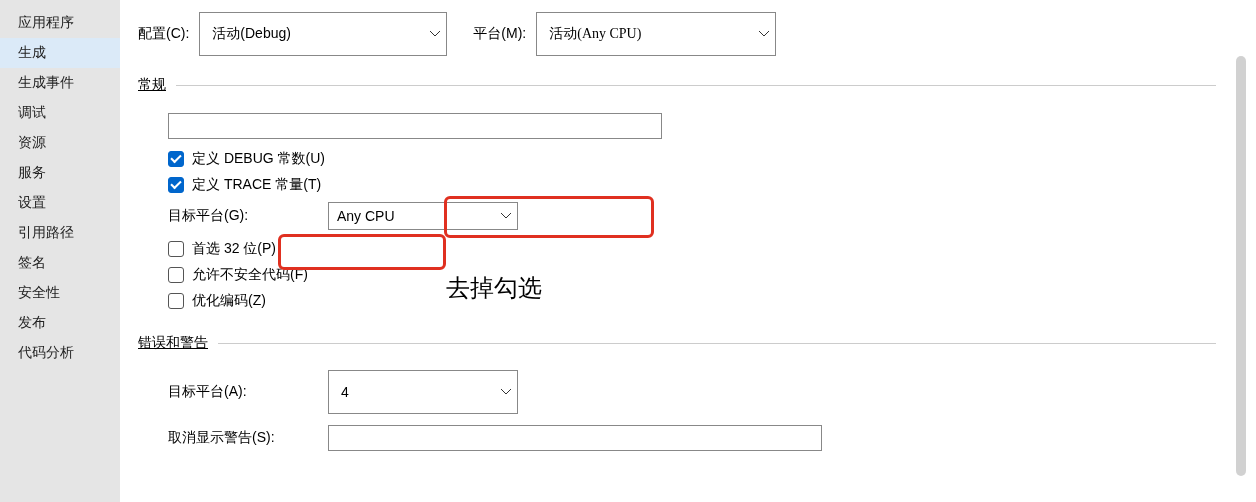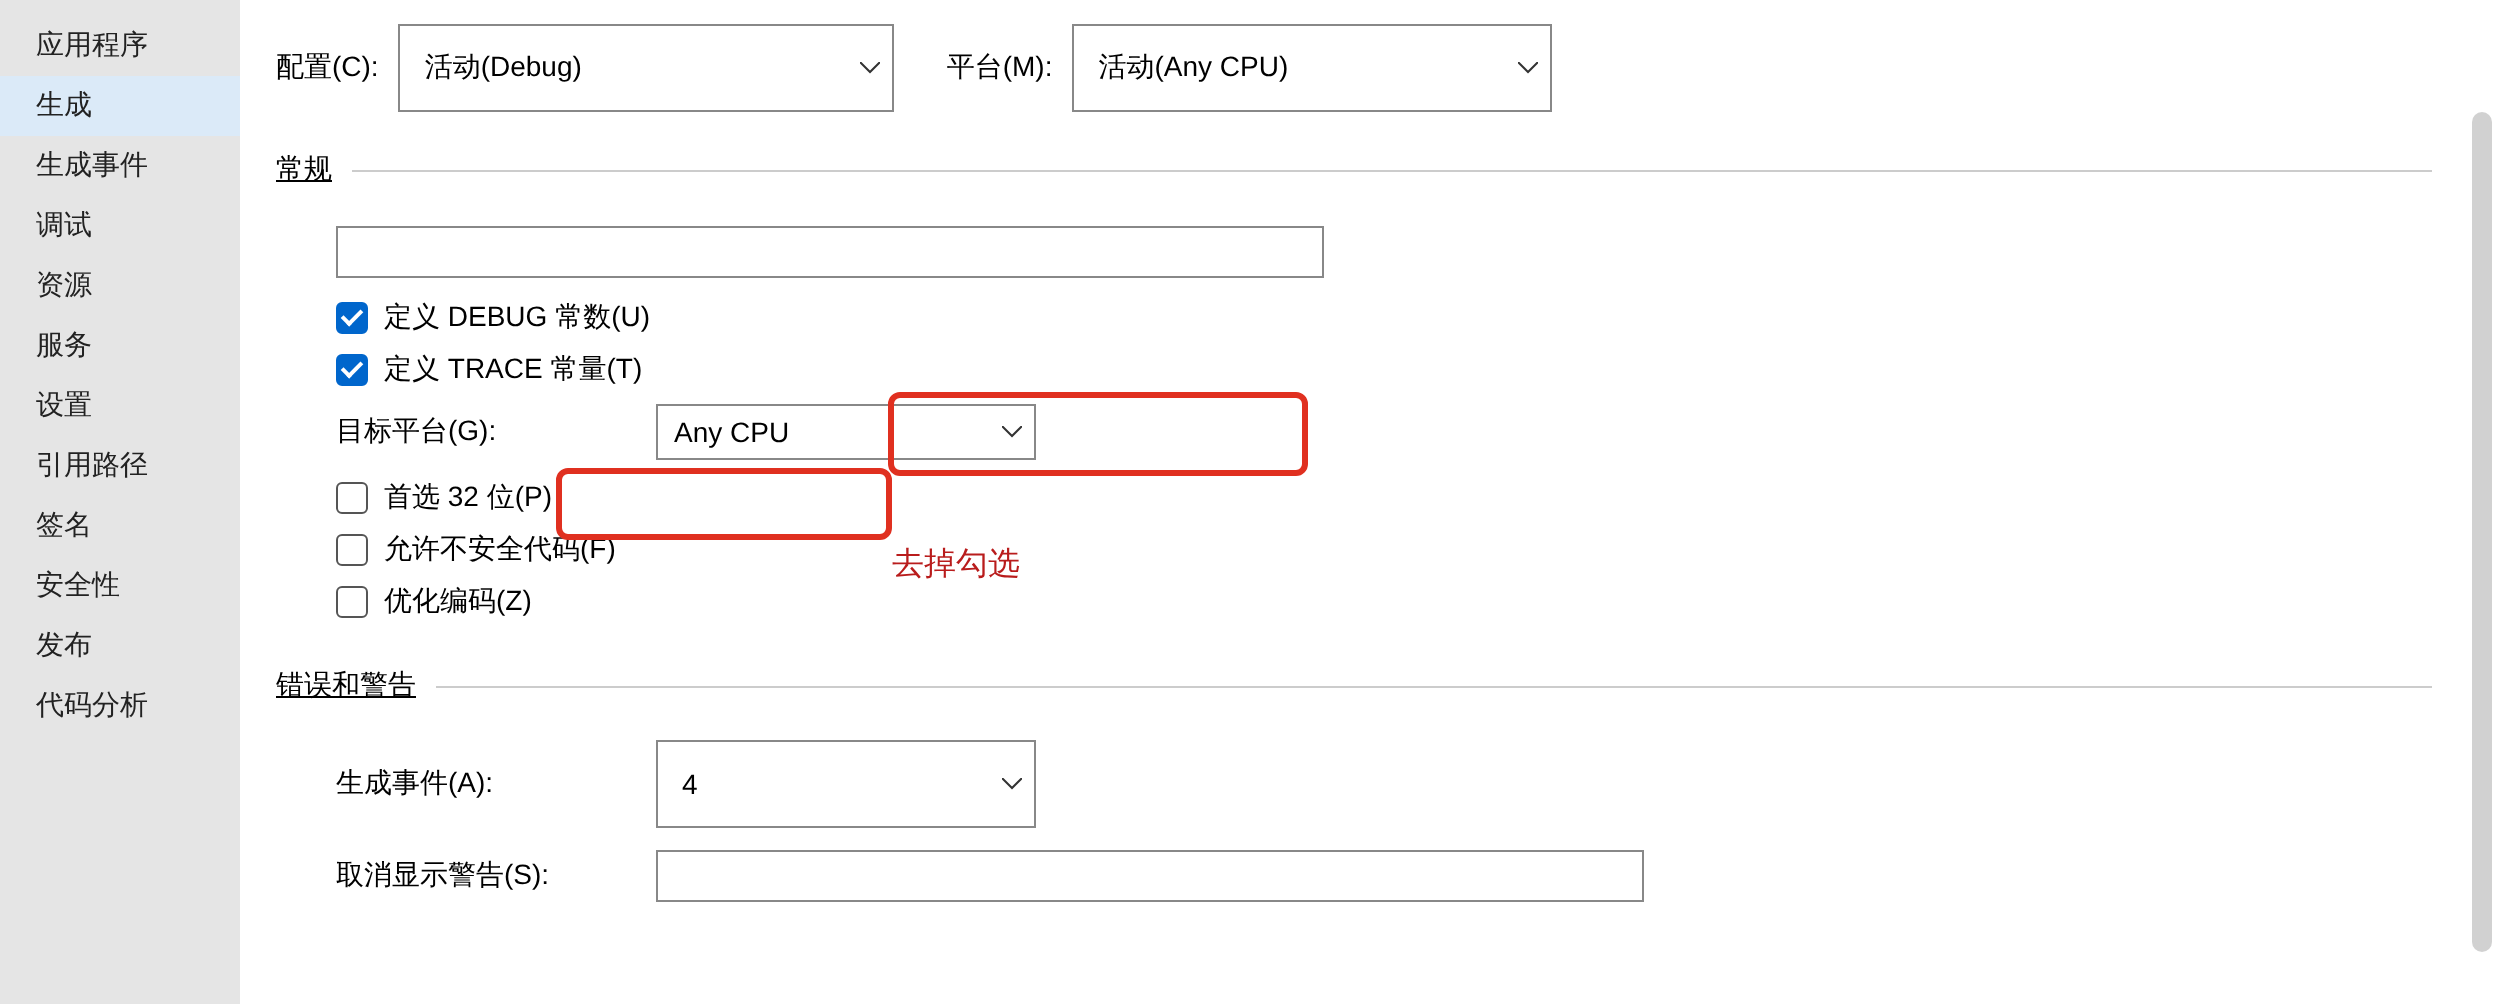--- a/index.html
+++ b/index.html
@@ -44,21 +44,21 @@
       height: 44px;
       border: 1px solid #888;
       background: #fff;
       display: flex;
       align-items: center;
       justify-content: space-between;
       padding: 0 6px 0 12px;
       cursor: pointer;
     }
     .select-config { width: 248px; margin-right: 18px; }
-    .select-platform { width: 240px; }
+    .select-platform { width: 240px; font-family: Liberation Serif, serif; }
     .chevron {
       width: 10px; height: 10px;
       display: inline-flex; align-items: center; justify-content: center;
     }
     .chevron svg { width: 10px; height: 6px; }
     fieldset {
       border: none;
       border-top: 1px solid #ccc;
       margin: 0 40px 16px 0;
       padding: 18px 0 0 0;
@@ -135,22 +135,22 @@
       left: 324px; top: 196px;
       width: 210px; height: 42px;
     }
     .redbox-prefer32 {
       left: 158px; top: 234px;
       width: 168px; height: 36px;
     }
     .annotation {
       position: absolute;
       left: 326px; top: 272px;
-      color: #b91c1c;
-      font-size: 16px;
+      color: #000000;
+      font-size: 24px;
     }
     .scrollbar {
       position: absolute;
       right: 10px;
       top: 56px;
       width: 10px;
       height: 420px;
       background: rgba(0,0,0,0.18);
       border-radius: 5px;
     }
@@ -240,21 +240,21 @@
     <div class="check-row">
       <span class="checkbox"></span>
       <span>优化编码(Z)</span>
     </div>
   </fieldset>
 
   <fieldset>
     <legend>错误和警告</legend>
 
     <div class="form-row">
-      <span class="lbl">生成事件(A):</span>
+      <span class="lbl">目标平台(A):</span>
       <div class="select-box select-warn">
         <span>4</span>
         <span class="chevron">
           <svg viewBox="0 0 10 6">
               <path d="M0 0 L5 5 L10 0" fill="none" stroke="#333" stroke-width="1"></path>
             </svg>
         </span>
       </div>
     </div>
 

